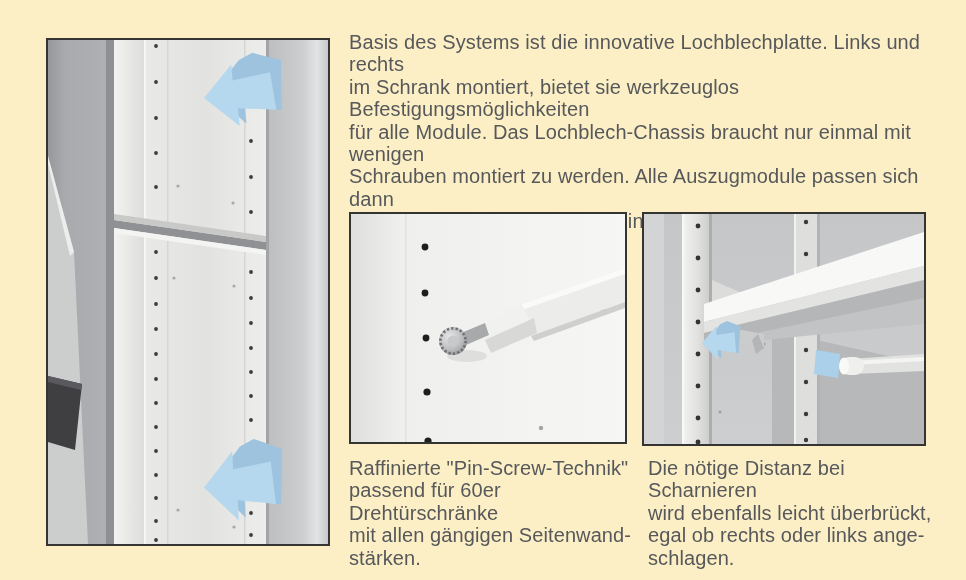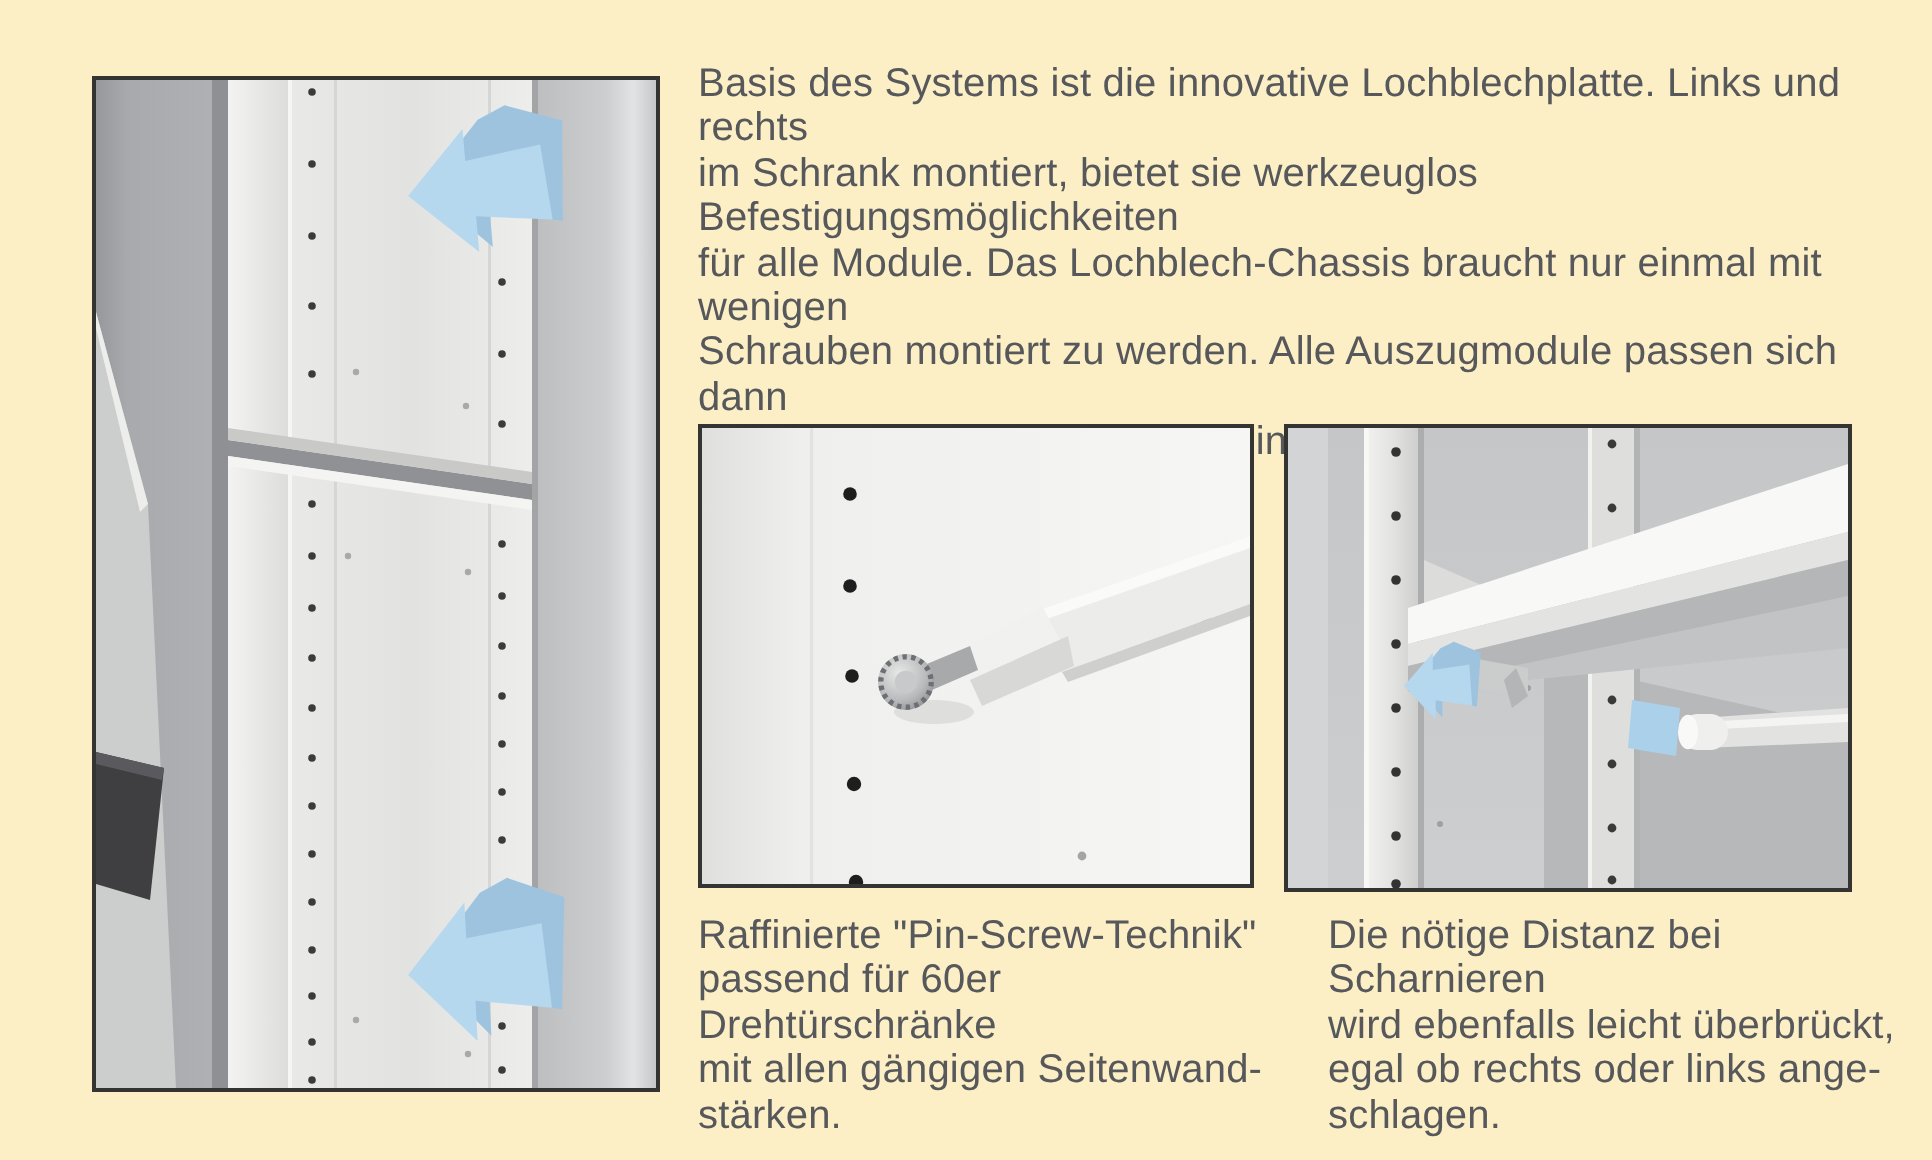--- a/index.html
+++ b/index.html
@@ -15,21 +15,21 @@
   .photo svg{display:block;width:100%;height:100%;}
   #photo-main{left:46px;top:38px;width:284px;height:508px;}
   #photo-pin{left:349px;top:212px;width:278px;height:232px;}
   #photo-hinge{left:642px;top:212px;width:284px;height:234px;}
   .copy{
     position:absolute;color:#56585B;font-size:20px;line-height:22.4px;
     white-space:pre-line;letter-spacing:0.1px;
   }
   #intro-text{left:349px;top:31px;width:600px;}
   #caption-pin{left:349px;top:457px;width:300px;}
-  #caption-hinge{left:648px;top:457px;width:300px;margin-left:16px;}
+  #caption-hinge{left:648px;top:457px;width:300px;}
 </style>
 </head>
 <body>
 
 <div class="copy" id="intro-text">Basis des Systems ist die innovative Lochblechplatte. Links und rechts
 im Schrank montiert, bietet sie werkzeuglos Befestigungsmöglichkeiten
 für alle Module. Das Lochblech-Chassis braucht nur einmal mit wenigen
 Schrauben montiert zu werden. Alle Auszugmodule passen sich dann
 exakt parallel ins Lochgefüge ein.</div>
 

